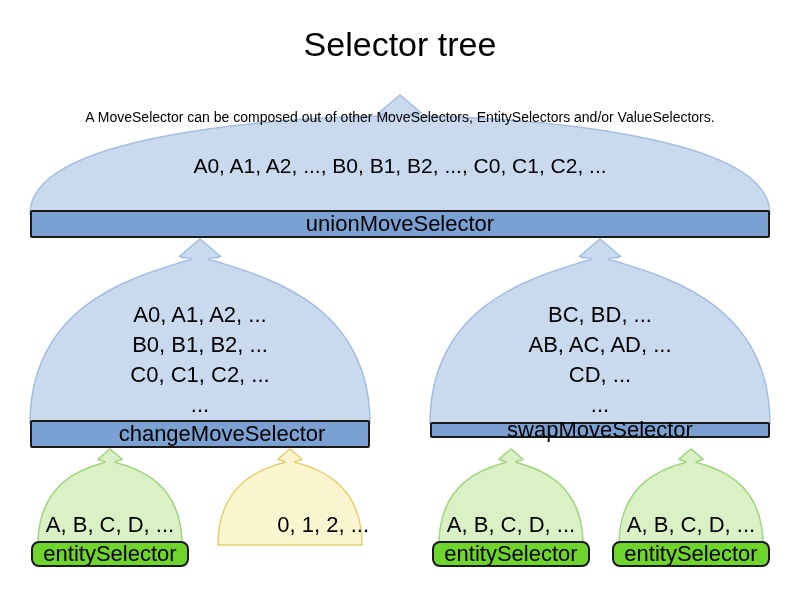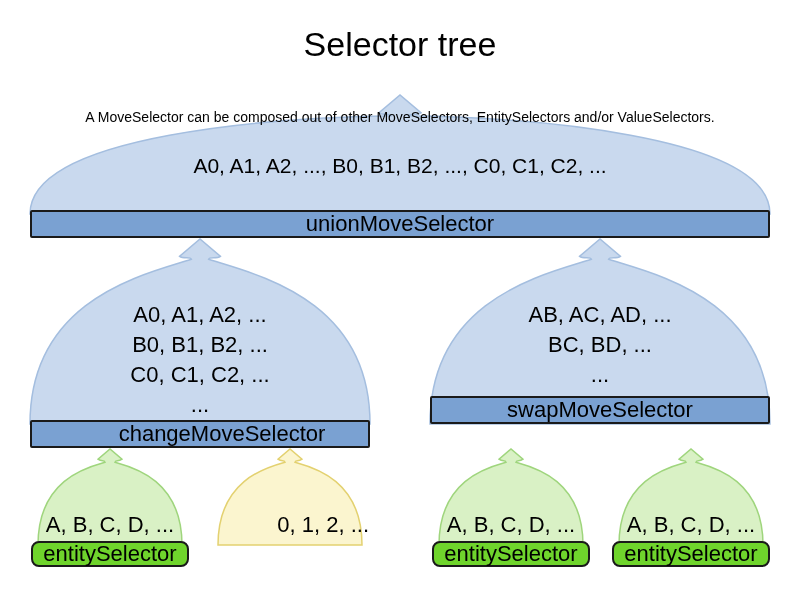--- a/index.html
+++ b/index.html
@@ -28,21 +28,21 @@
     display:flex; align-items:center; justify-content:center;
     border:2px solid var(--bar-border); border-radius:2px;
     font-size:22px; line-height:1; white-space:nowrap;
   }
   .bar-blue   { background:var(--blue-bar); }
   .bar-green  { background:var(--green-bar); border-radius:8px; }
   .bar-yellow { background:var(--yellow-bar); border-radius:8px; }
 
   #bar-union   { left:30px;  top:210px; width:740px; height:28px; }
   #bar-change  { left:30px;  top:420px; width:340px; height:28px;padding-left:44px; }
-  #bar-swap    { left:430px; top:396px; width:340px; height:28px; }
+  #bar-swap    { left:430px; top:422px; width:340px; height:16px; }
   #bar-entity1 { left:31px;  top:541px; width:158px; height:26px; }
   #bar-value1  { left:211px; top:541px; width:158px; height:26px; }
   #bar-entity2 { left:432px; top:541px; width:158px; height:26px; }
   #bar-entity3 { left:612px; top:541px; width:158px; height:26px; }
 
   .lines { position:absolute; text-align:center; white-space:nowrap; }
   #lines-union  { left:0px;   top:150px; width:800px; font-size:21px; line-height:31px; }
   #lines-change { left:30px;  top:300px; width:340px; font-size:22px; line-height:30px;text-align:center; }
   #lines-swap   { left:430px; top:300px; width:340px; font-size:22px; line-height:30px; }
   .leaf-line    { top:513px;  width:158px; font-size:22px; line-height:24px; }
@@ -74,22 +74,23 @@
   </div>
 
   <div class="lines" id="lines-change">
     <div>A0, A1, A2, ...</div>
     <div>B0, B1, B2, ...</div>
     <div>C0, C1, C2, ...</div>
     <div>...</div>
   </div>
 
   <div class="lines" id="lines-swap">
+    <div>BC, BD, ...</div>
     <div>AB, AC, AD, ...</div>
-    <div>BC, BD, ...</div>
+    <div>CD, ...</div>
     <div>...</div>
   </div>
 
   <div class="lines leaf-line" id="lines-entity1">A, B, C, D, ...</div>
   <div class="lines leaf-line" id="lines-value1">0, 1, 2, ...</div>
   <div class="lines leaf-line" id="lines-entity2">A, B, C, D, ...</div>
   <div class="lines leaf-line" id="lines-entity3">A, B, C, D, ...</div>
 
   <div class="bar bar-blue" id="bar-union">unionMoveSelector</div>
   <div class="bar bar-blue" id="bar-change">changeMoveSelector</div>

